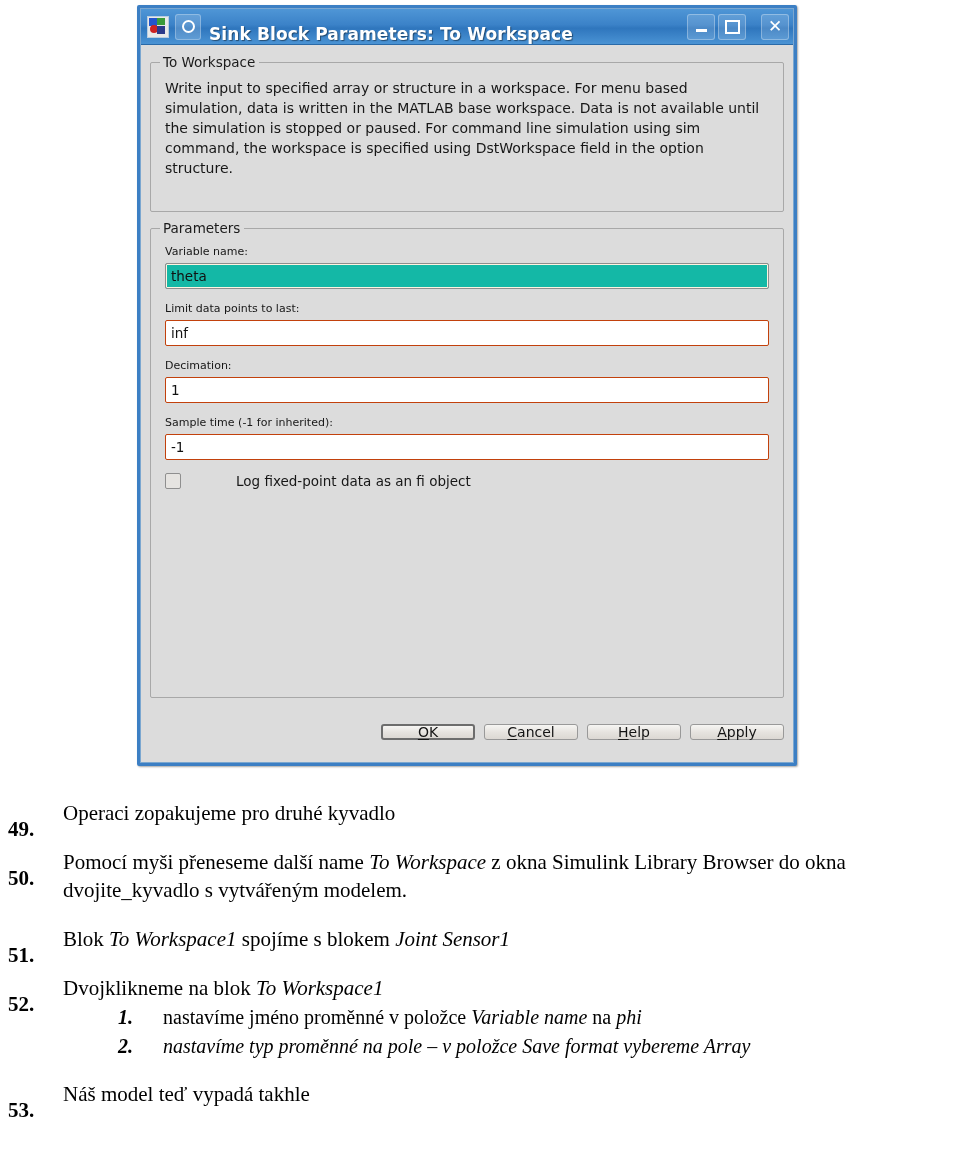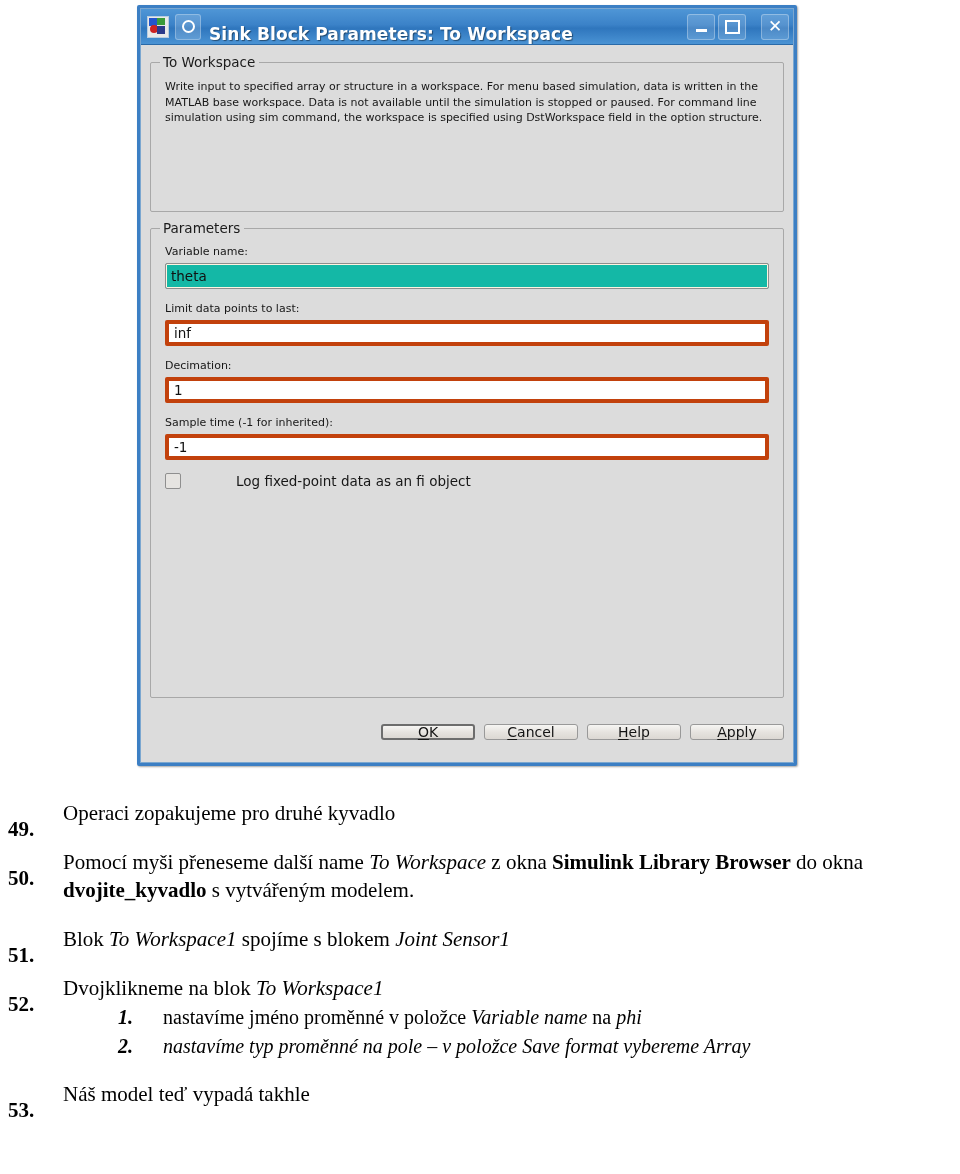--- a/index.html
+++ b/index.html
@@ -126,40 +126,40 @@
     background: #dcdcdc;
     padding: 0 4px 0 3px;
     font-size: 13.5px;
     color: #1b1b1b;
     white-space: nowrap;
   }
 
   #grp-desc { flex: 0 0 auto; height: 148px; }
   .desc-text {
     padding: 16px 14px 8px 14px;
-    font-size: 11px;
+    font-size: 14px;
     line-height: 1.42;
     color: #171717;
   }
 
   #grp-params { flex: 1 1 auto; margin-top: 16px; margin-bottom: 8px; }
   .params-inner { padding: 16px 14px 10px 14px; }
 
   .field-label {
     font-size: 11px;
     color: #171717;
     margin-bottom: 5px;
     white-space: nowrap;
   }
   .text-input {
     display: block;
     width: 100%;
     box-sizing: border-box;
     height: 26px;
-    border: 4px solid #c2410c;
+    border: 1px solid #c2410c;
     border-radius: 2px;
     background: #ffffff;
     font-family: "DejaVu Sans", sans-serif;
     font-size: 13.5px;
     color: #111111;
     padding: 0 5px;
     margin-bottom: 13px;
     outline: none;
   }
   .text-input.focused {
@@ -277,21 +277,21 @@
   }
   .doc-sub > .subnum {
     position: absolute;
     left: 55px;
     top: 0;
     font-weight: bold;
     font-style: italic;
     font-size: 20px;
   }
   .it { font-style: italic; }
-  .bd { font-weight: bold; }
+  .bd { font-weight: normal; }
   .all-it { font-style: italic; }
 </style>
 </head>
 <body>
 
 <div class="dialog">
   <div class="dialog-inner">
 
     <div class="titlebar">
       <div class="app-icon">

